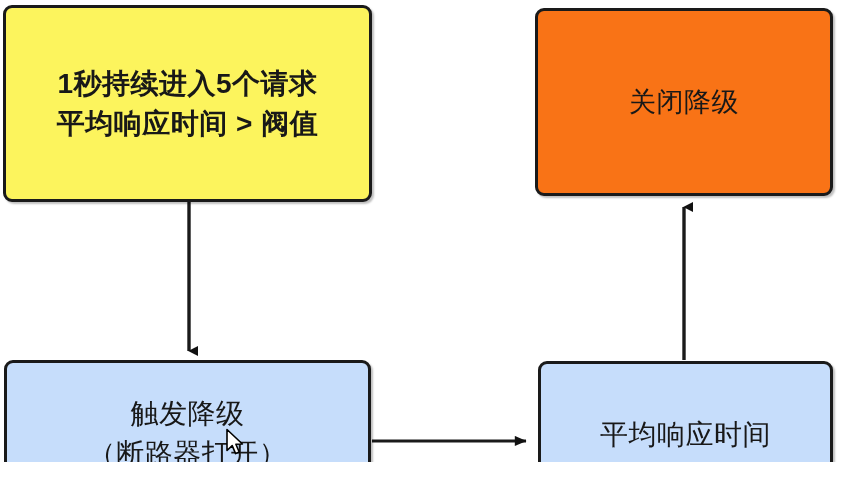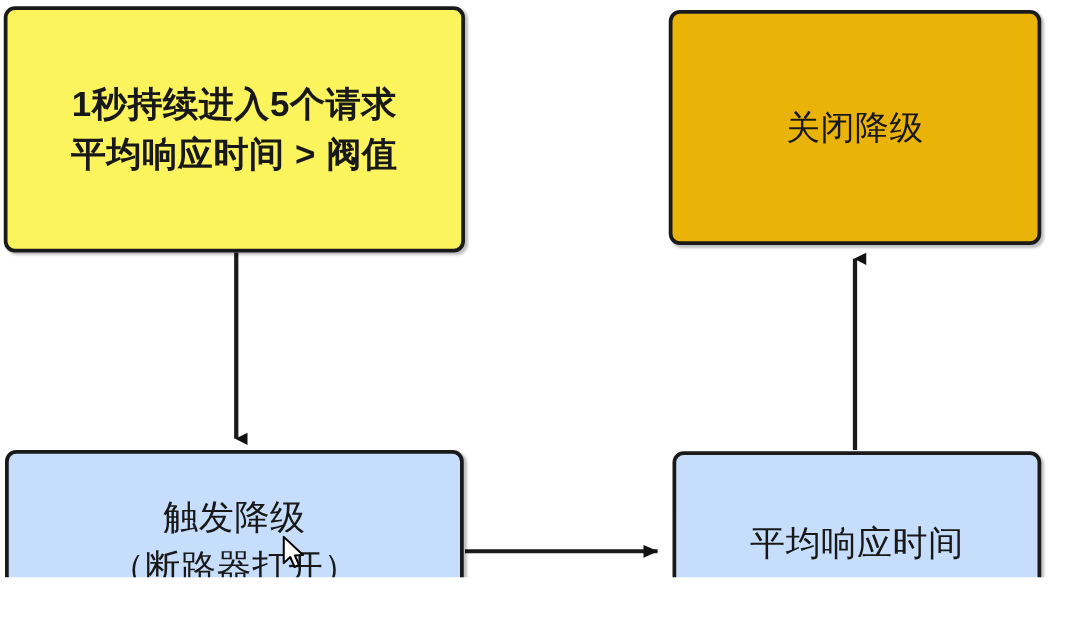--- a/index.html
+++ b/index.html
@@ -46,21 +46,21 @@
   #node-condition {
     left: 3px;   top: 5px;
     width: 369px; height: 197px;
     background: #fcf45d;
     font-size: 28px;
     font-weight: bold;
   }
   #node-recover {
     left: 535px; top: 8px;
     width: 298px; height: 188px;
-    background: #eab308;
+    background: #f97316;
     font-size: 27px;
     font-weight: normal;
     align-items: center;
   }
   #node-trigger {
     left: 4px;   top: 360px;
     width: 367px; height: 148px;
     background: #c6ddfb;
     font-size: 28px;
     border-bottom-left-radius: 0;

